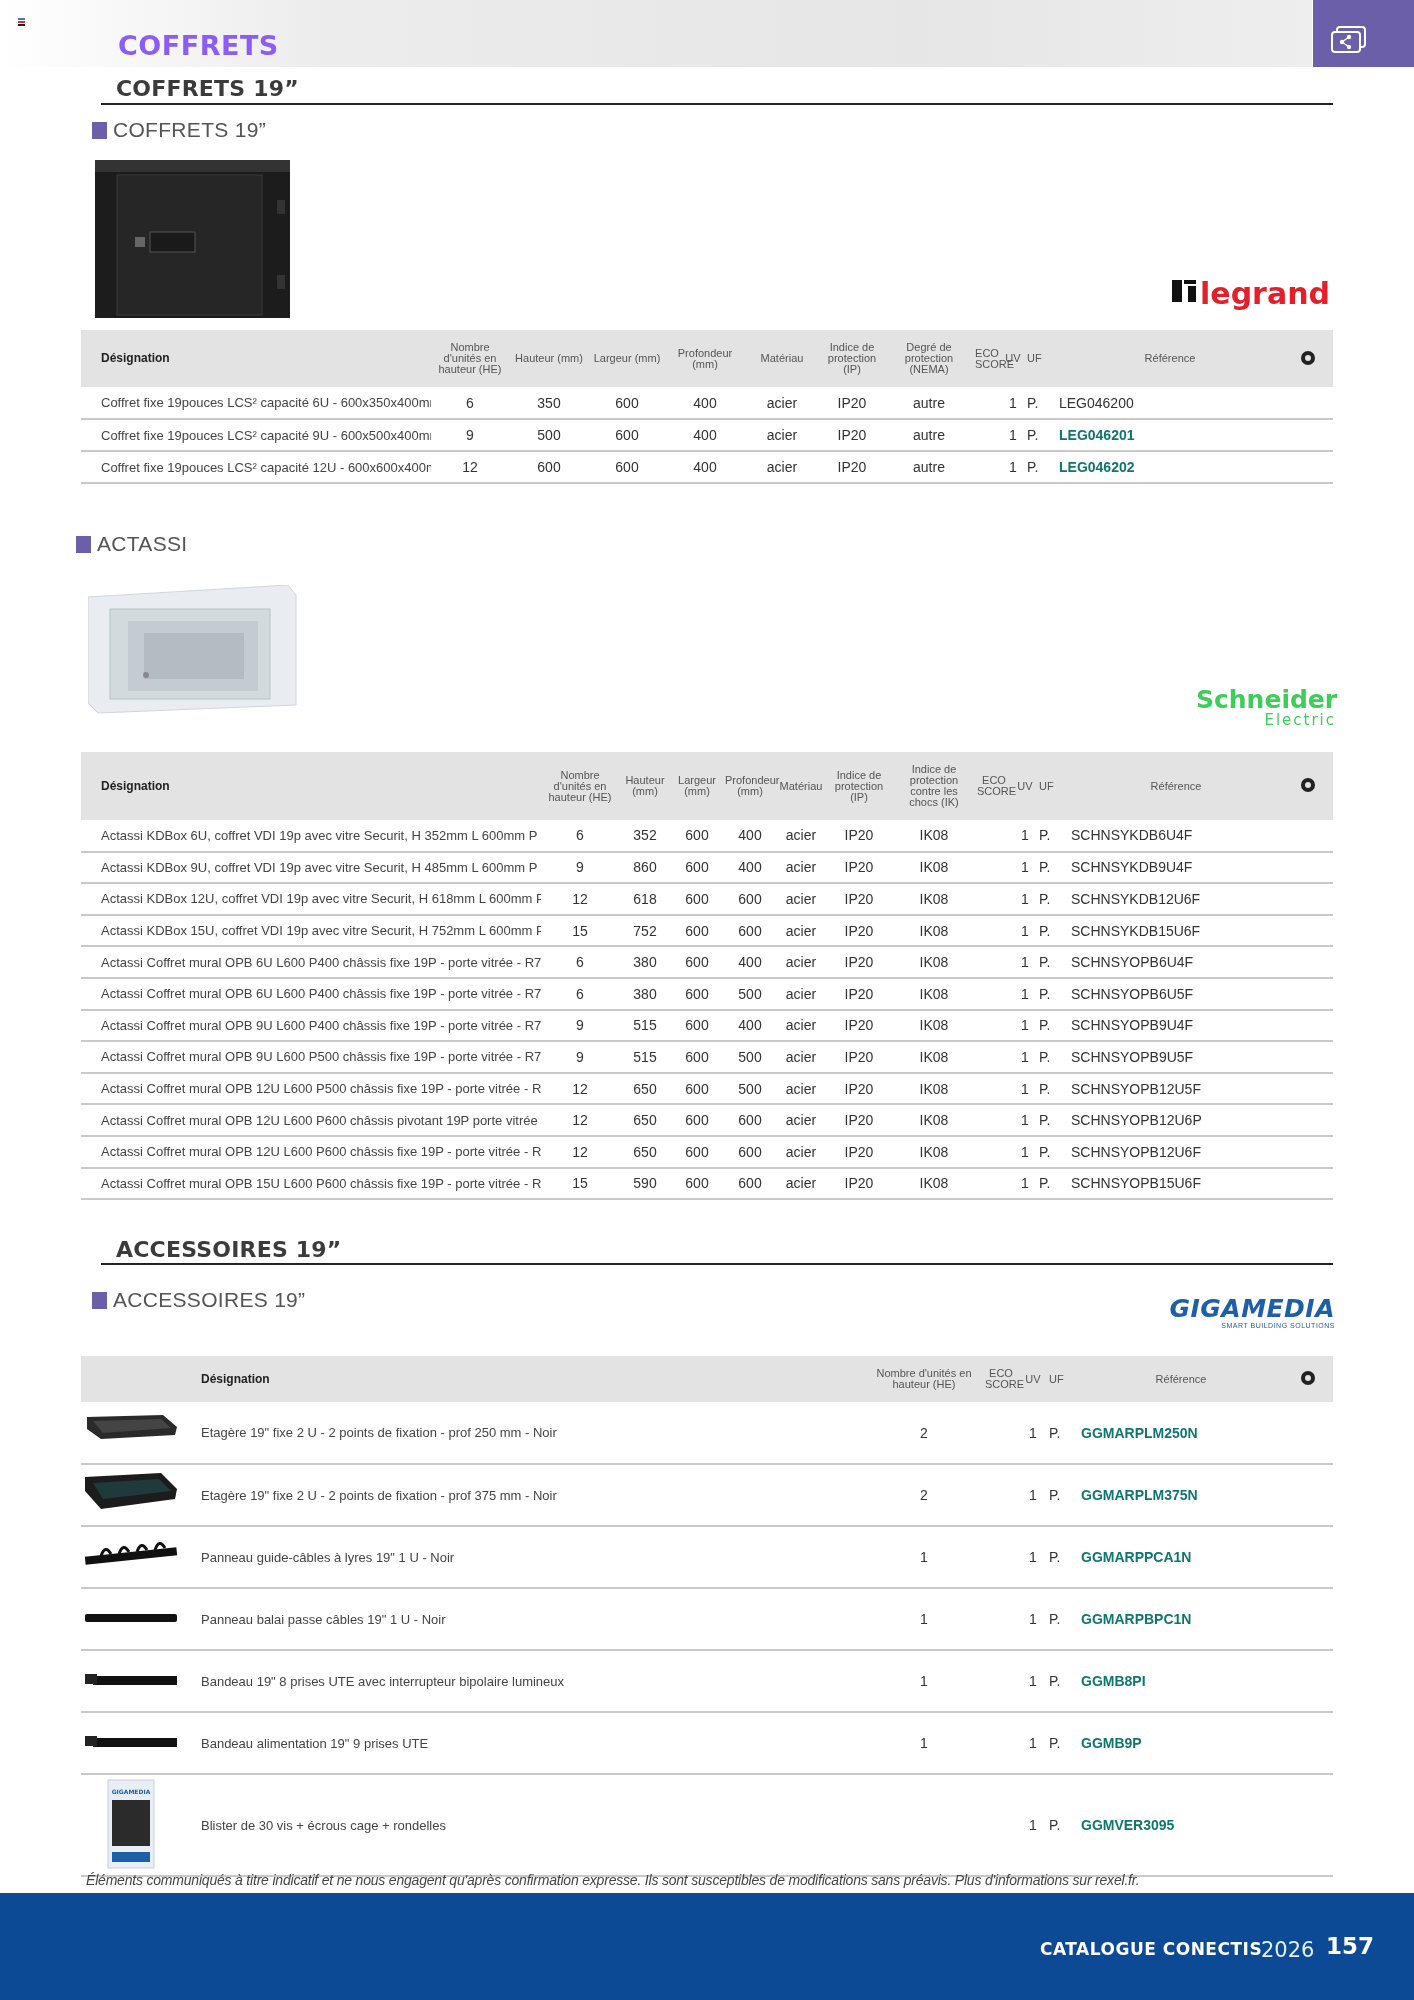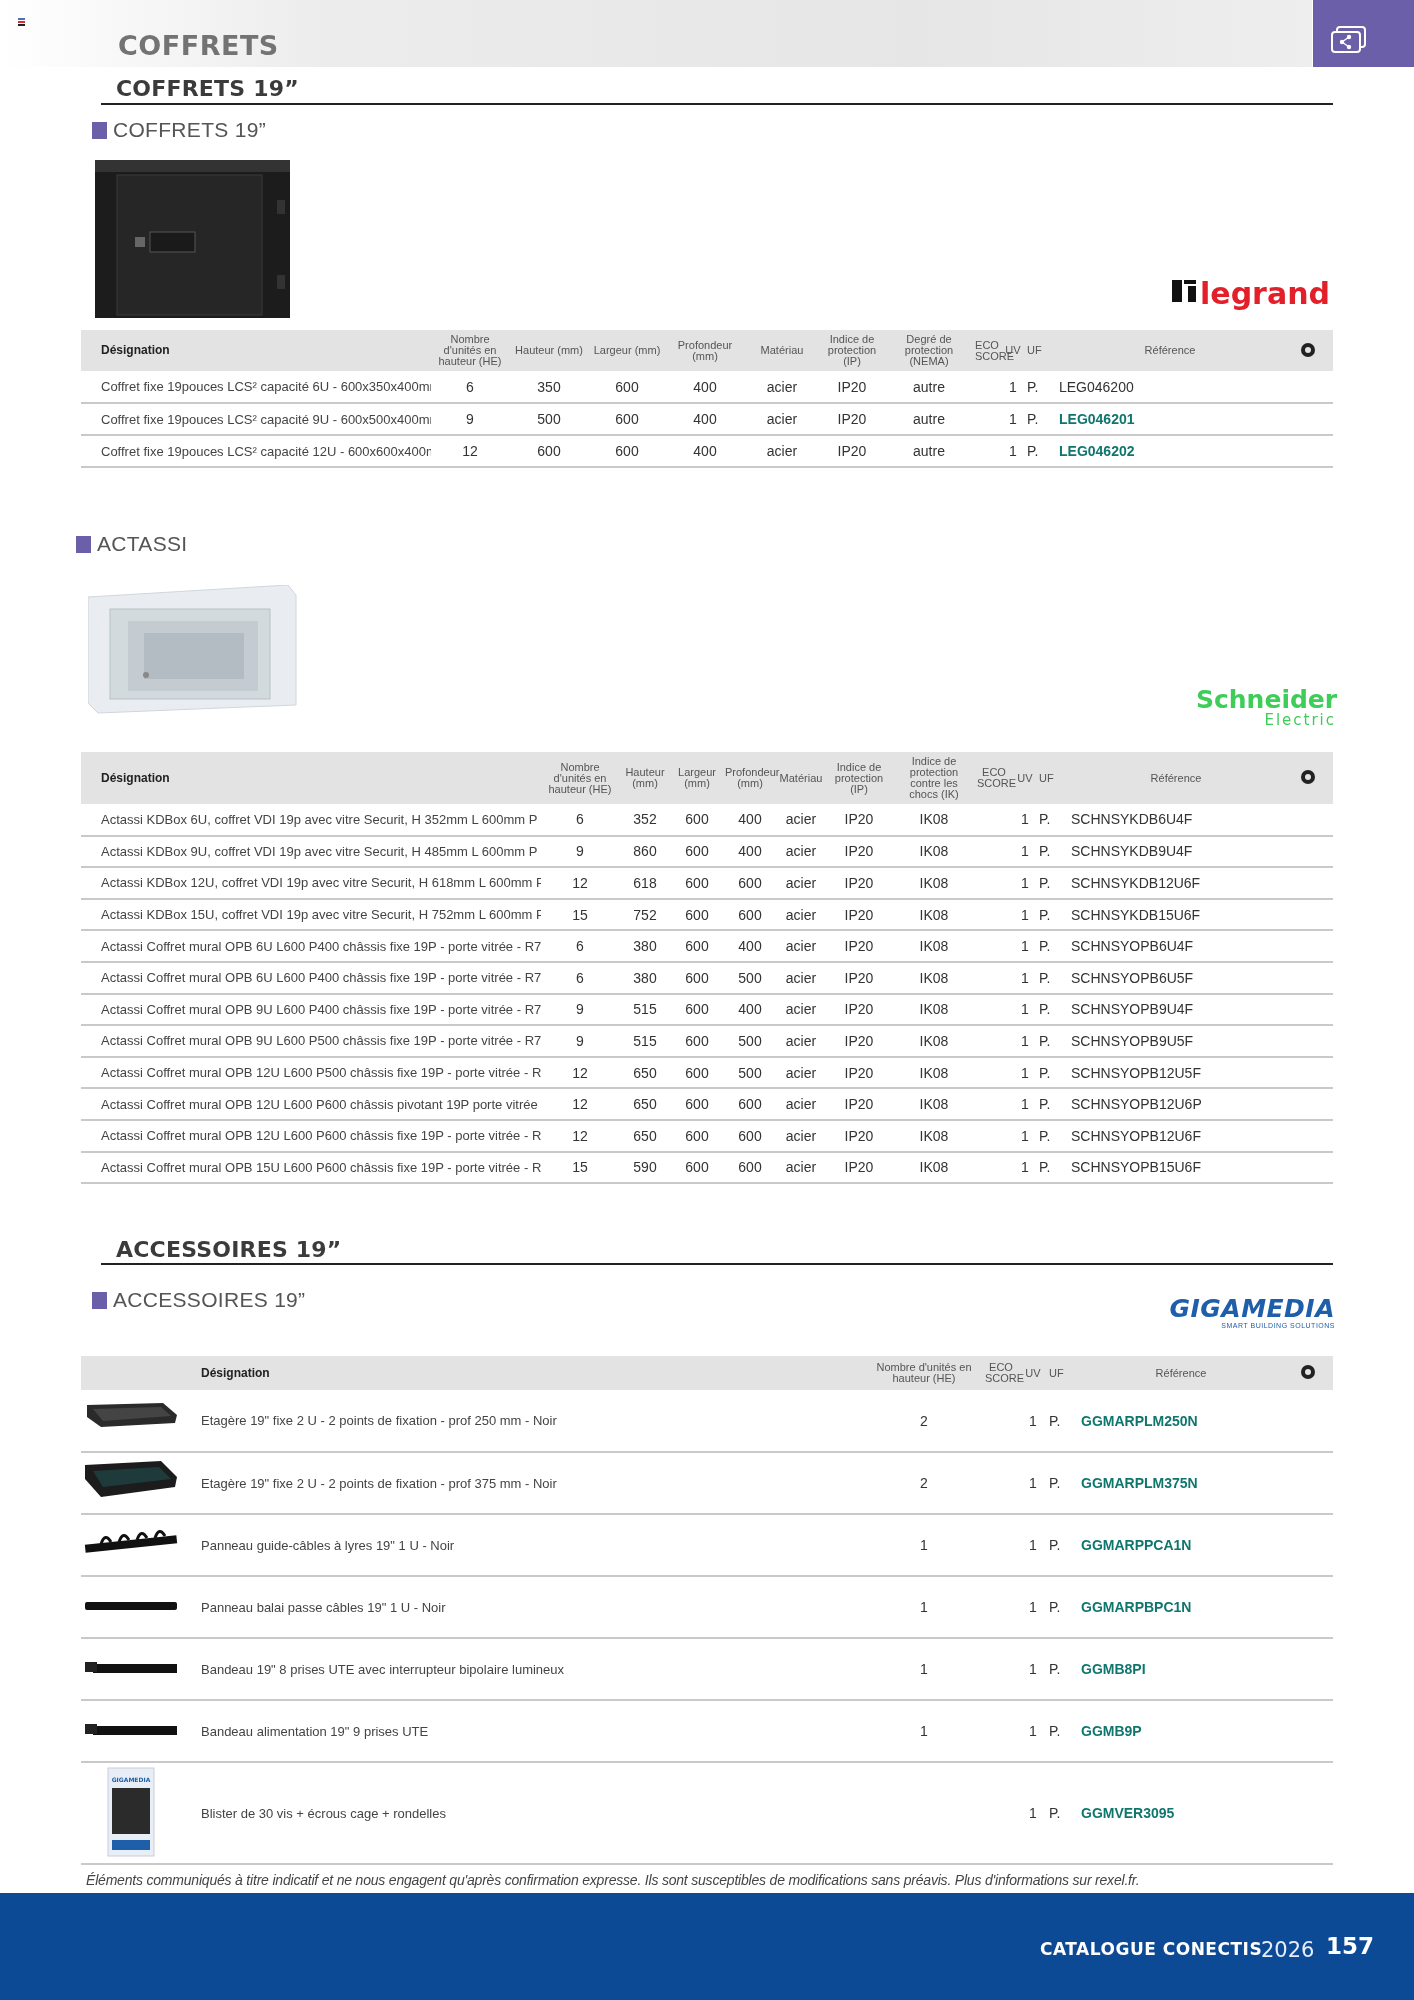--- a/index.html
+++ b/index.html
@@ -7,38 +7,38 @@
   body { position: relative; font-family: "Liberation Sans Narrow", "Liberation Sans", sans-serif; color: #333; }
 
   .top-band { position: absolute; left: 0; top: 0; width: 1312px; height: 67px;
     background: linear-gradient(90deg, #ffffff 0%, #ececec 25%, #e6e6e6 70%, #eeeeee 100%); }
   .flag { position: absolute; left: 18px; top: 18px; width: 7px; height: 7px; }
   .flag span { display: block; height: 2px; margin-bottom: 1px; }
   .corner-tab { position: absolute; left: 1313px; top: 0; width: 101px; height: 67px; background: #6a5fa8; }
   .corner-tab svg { position: absolute; left: 16px; top: 24px; }
 
   .chapter-title { position: absolute; left: 118px; top: 30px; font-family: "DejaVu Sans", sans-serif;
-    font-weight: bold; font-size: 27px; color: #737373; letter-spacing: 0.5px; }
+    font-weight: bold; font-size: 27px; color: #8b5cf6; letter-spacing: 0.5px; }
 
   .section-title { position: absolute; left: 116px; font-family: "DejaVu Sans", sans-serif; font-weight: bold;
     font-size: 22px; color: #3b3b3b; letter-spacing: 0.2px; }
   .section-rule { position: absolute; height: 2px; background: #222; }
 
   .sub-title { position: absolute; display: flex; align-items: center; font-size: 21px; color: #555;
     font-family: "Liberation Sans", sans-serif; font-weight: normal; letter-spacing: 0.3px; }
   .sub-title .sq { width: 15px; height: 17px; background: #6a5fa8; margin-right: 6px; }
 
   .prod-img { position: absolute; }
 
   .logo { position: absolute; }
 
   table.spec { position: absolute; border-collapse: collapse; table-layout: fixed;
     font-family: "Liberation Sans Narrow", "Liberation Sans", sans-serif; }
   table.spec th { background: #e3e3e3; font-weight: normal; color: #555; font-size: 11px; line-height: 11px;
-    text-align: center; vertical-align: middle; padding: 4px 2px; transform-origin: center; }
+    text-align: center; vertical-align: middle; padding: 12px 2px; transform-origin: center; }
   table.spec th.left { text-align: left; padding-left: 20px; color: #222; font-size: 12px; font-weight: bold; }
   table.spec td { font-size: 14px; color: #333; text-align: center; vertical-align: middle;
     border-bottom: 2px solid #c9c9c9; white-space: nowrap; overflow: hidden; }
   table.spec td.left { text-align: left; padding-left: 20px; font-size: 13px; color: #444; }
   table.spec td.ref { text-align: left; padding-left: 2px; }
   table.spec td.bold { font-weight: bold; color: #0f766e; }
   .recycle { display: inline-block; width: 14px; height: 14px; border-radius: 50%; background: #222; position: relative; }
   .recycle::after { content: ""; position: absolute; left: 4px; top: 4px; width: 6px; height: 6px; border-radius: 50%; background: #e3e3e3; }
 
   .disclaimer { position: absolute; left: 86px; top: 1872px; font-style: italic; font-size: 14px; color: #444;

